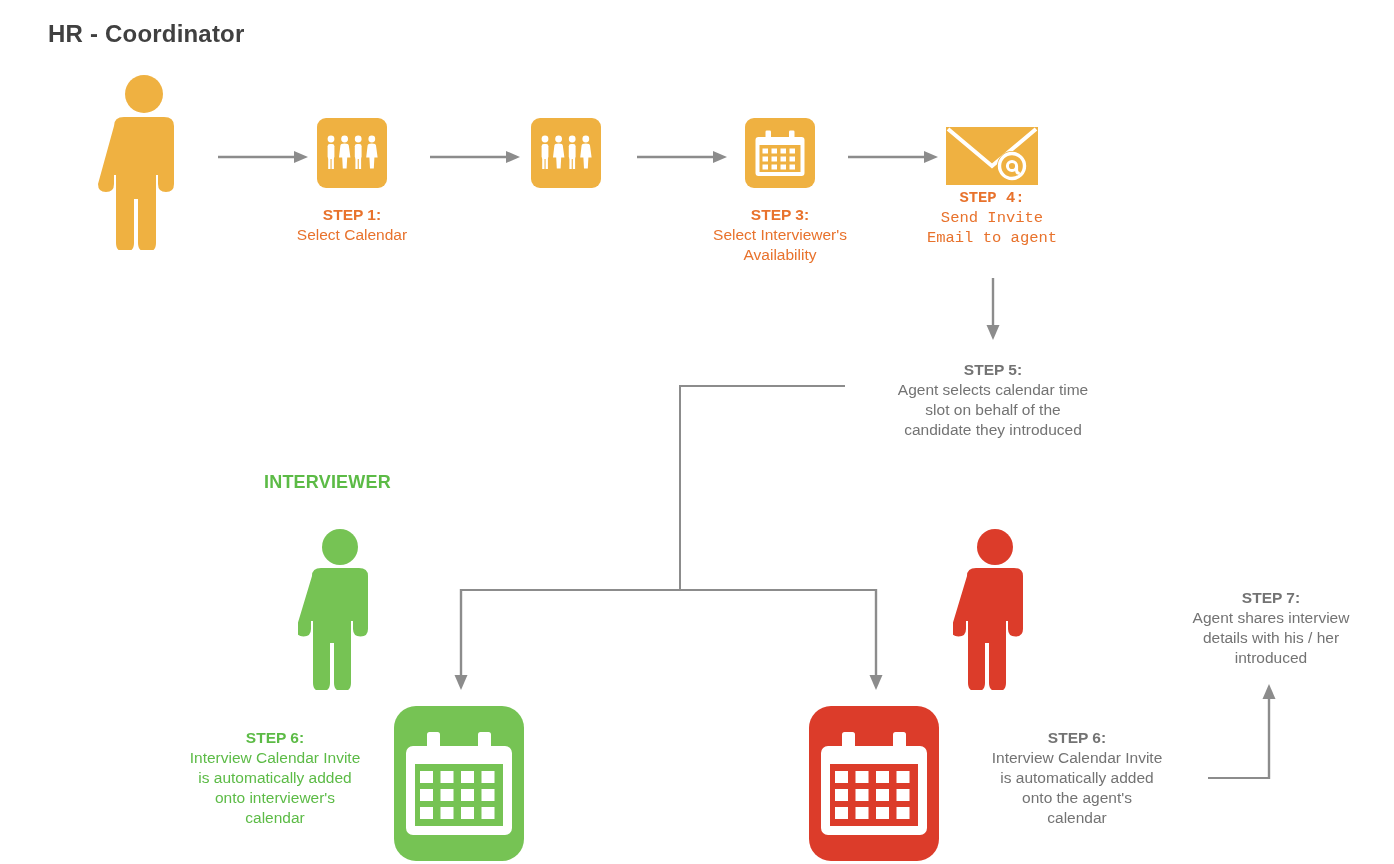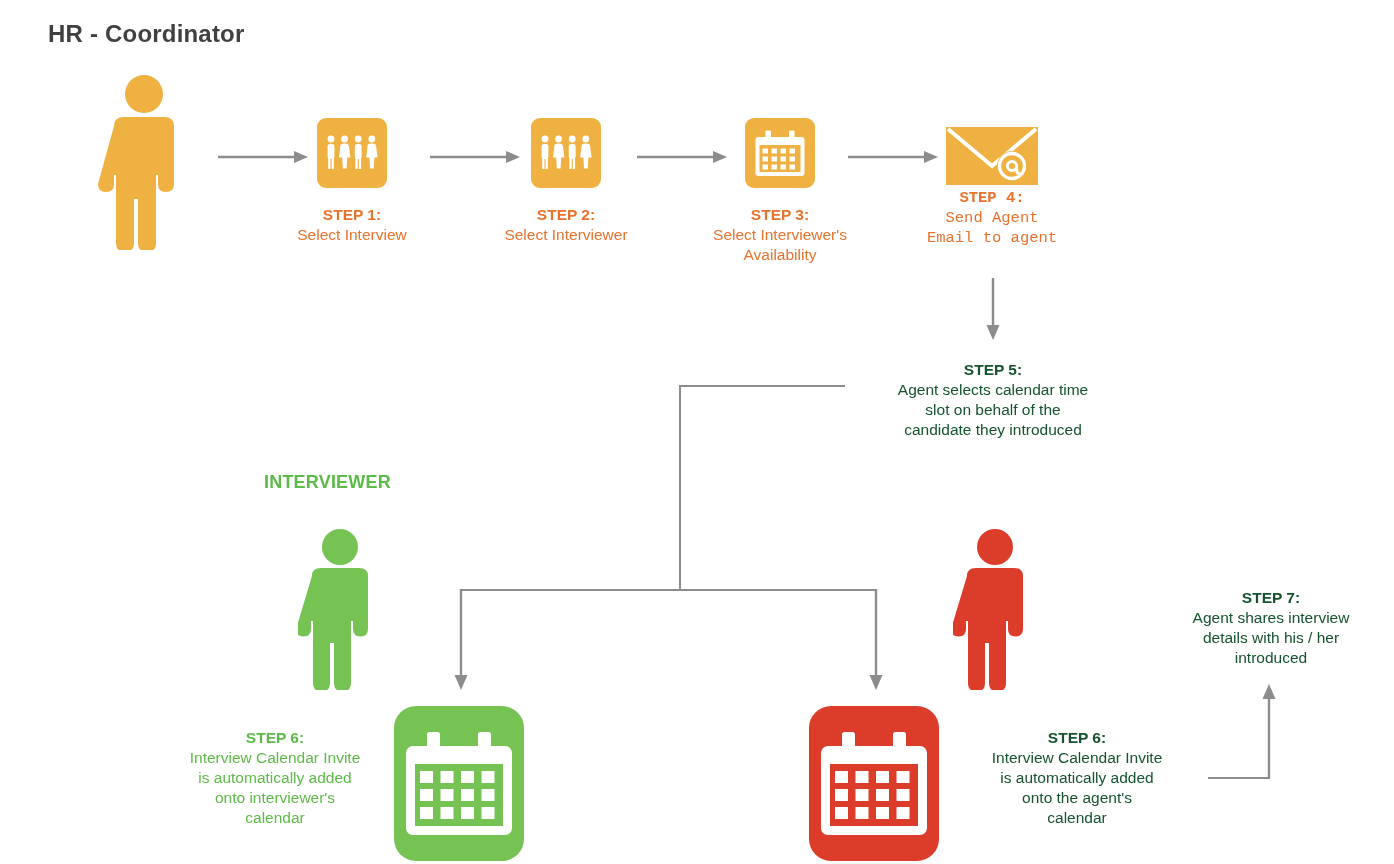--- a/index.html
+++ b/index.html
@@ -15,21 +15,21 @@
   .role-title{font-weight:bold;letter-spacing:.2px;}
   #hr-title{left:48px;top:20px;font-size:24px;color:#404040;}
   #interviewer-title{left:264px;top:472px;font-size:18px;color:#5CBB46;font-weight:bold;}
   #agent-title{left:865px;top:468px;width:260px;text-align:center;font-size:19px;
                color:#E03C31;font-weight:bold;line-height:25px;}
 
   
   .caption{text-align:center;line-height:20px;font-size:15.5px;}
   .caption .hd{font-weight:bold;display:block;}
   .c-orange{color:#E8722C;}
-  .c-red{color:#14532d;}
+  .c-red{color:#737373;}
   .c-green{color:#5CBB46;}
 
   
   .ln{position:absolute;background:#8C8C8C;}
   .lnh{height:2px;}
   .lnv{width:2px;}
   svg.arrowsvg{position:absolute;overflow:visible;}
 </style>
 </head>
 <body>
@@ -79,21 +79,21 @@
         <circle cx="41.2" cy="21" r="3.4"></circle>
           <rect x="37.8" y="26" width="6.8" height="15" rx="2.2"></rect>
         <rect x="38.4" y="40" width="2.3" height="11"></rect>
           <rect x="41.8" y="40" width="2.3" height="11"></rect>
         <circle cx="54.8" cy="21" r="3.4"></circle>
           <path d="M50.6,27.5 q0,-2 4.2,-2 q4.2,0 4.2,2 l1.6,12 h-3.2 l-.6,11 h-3.8 l-.6,-11 h-3.2 z"></path>
       </g>
     </svg>
     <div class="caption c-orange" style="margin-top:17px;">
       <span class="hd">STEP 1:</span>
-      <span>Select Interview</span>
+      <span>Select Calendar</span>
     </div>
   </div>
 
   <div class="abs" style="left:460px;top:118px;width:212px;">
     <svg style="display:block;margin:0 auto;" width="70" height="70" viewBox="0 0 70 70">
       <rect x="0" y="0" width="70" height="70" rx="9" fill="#EFB141"></rect>
       <g fill="#FFFFFF">
         <circle cx="14" cy="21" r="3.4"></circle>
           <rect x="10.6" y="26" width="6.8" height="15" rx="2.2"></rect>
         <rect x="11.2" y="40" width="2.3" height="11"></rect>
@@ -101,24 +101,20 @@
         <circle cx="27.6" cy="21" r="3.4"></circle>
           <path d="M23.4,27.5 q0,-2 4.2,-2 q4.2,0 4.2,2 l1.6,12 h-3.2 l-.6,11 h-3.8 l-.6,-11 h-3.2 z"></path>
         <circle cx="41.2" cy="21" r="3.4"></circle>
           <rect x="37.8" y="26" width="6.8" height="15" rx="2.2"></rect>
         <rect x="38.4" y="40" width="2.3" height="11"></rect>
           <rect x="41.8" y="40" width="2.3" height="11"></rect>
         <circle cx="54.8" cy="21" r="3.4"></circle>
           <path d="M50.6,27.5 q0,-2 4.2,-2 q4.2,0 4.2,2 l1.6,12 h-3.2 l-.6,11 h-3.8 l-.6,-11 h-3.2 z"></path>
       </g>
     </svg>
-    <div class="caption c-orange" style="margin-top:17px;">
-      <span class="hd">STEP 2:</span>
-      <span>Select Interviewer</span>
-    </div>
   </div>
 
   <div class="abs" style="left:674px;top:118px;width:212px;">
     <svg style="display:block;margin:0 auto;" width="70" height="70" viewBox="0 0 70 70">
       <rect x="0" y="0" width="70" height="70" rx="9" fill="#EFB141"></rect>
       <g fill="#FFFFFF">
         <rect x="20.5" y="12.5" width="5.5" height="9" rx="1.3"></rect>
         <rect x="44" y="12.5" width="5.5" height="9" rx="1.3"></rect>
         <path d="M13.5,19 h43 a3,3 0 0 1 3,3 v33 a3,3 0 0 1 -3,3 h-43 a3,3 0 0 1 -3,-3 v-33 a3,3 0 0 1 3,-3 z
                  M14.5,27 h41 v27 h-41 z" fill-rule="evenodd"></path>
@@ -149,21 +145,21 @@
     <svg style="display:block;margin:0 auto;" width="92" height="70" viewBox="0 0 92 70">
       <rect x="0" y="9" width="92" height="58" fill="#EFB141"></rect>
       <path d="M2,11 L46,48 L90,11" fill="none" stroke="#FFFFFF" stroke-width="4"></path>
       <circle cx="66" cy="48" r="15" fill="#EFB141"></circle>
       <circle cx="66" cy="48" r="12.5" fill="none" stroke="#FFFFFF" stroke-width="3.4"></circle>
       <circle cx="66" cy="48" r="4.6" fill="none" stroke="#FFFFFF" stroke-width="3"></circle>
       <path d="M70.6,48 v4.2 q0,3.2 3.2,3.2" fill="none" stroke="#FFFFFF" stroke-width="3"></path>
     </svg>
     <div class="caption c-orange" style="font-family:Liberation Mono, monospace;">
       <span class="hd">STEP 4:</span>
-      <span>Send Agent</span><br>
+      <span>Send Invite</span><br>
       <span>Email to agent</span>
     </div>
   </div>
 
   <svg class="arrowsvg" style="left:985px;top:278px;" width="16" height="62" viewBox="0 0 16 62">
     <line x1="8" y1="0" x2="8" y2="47" stroke="#8C8C8C" stroke-width="2.4"></line>
     <polygon points="1.5,47 14.5,47 8,62" fill="#8C8C8C"></polygon>
   </svg>
 
   <div class="abs caption c-red" style="left:858px;top:360px;width:270px;">

